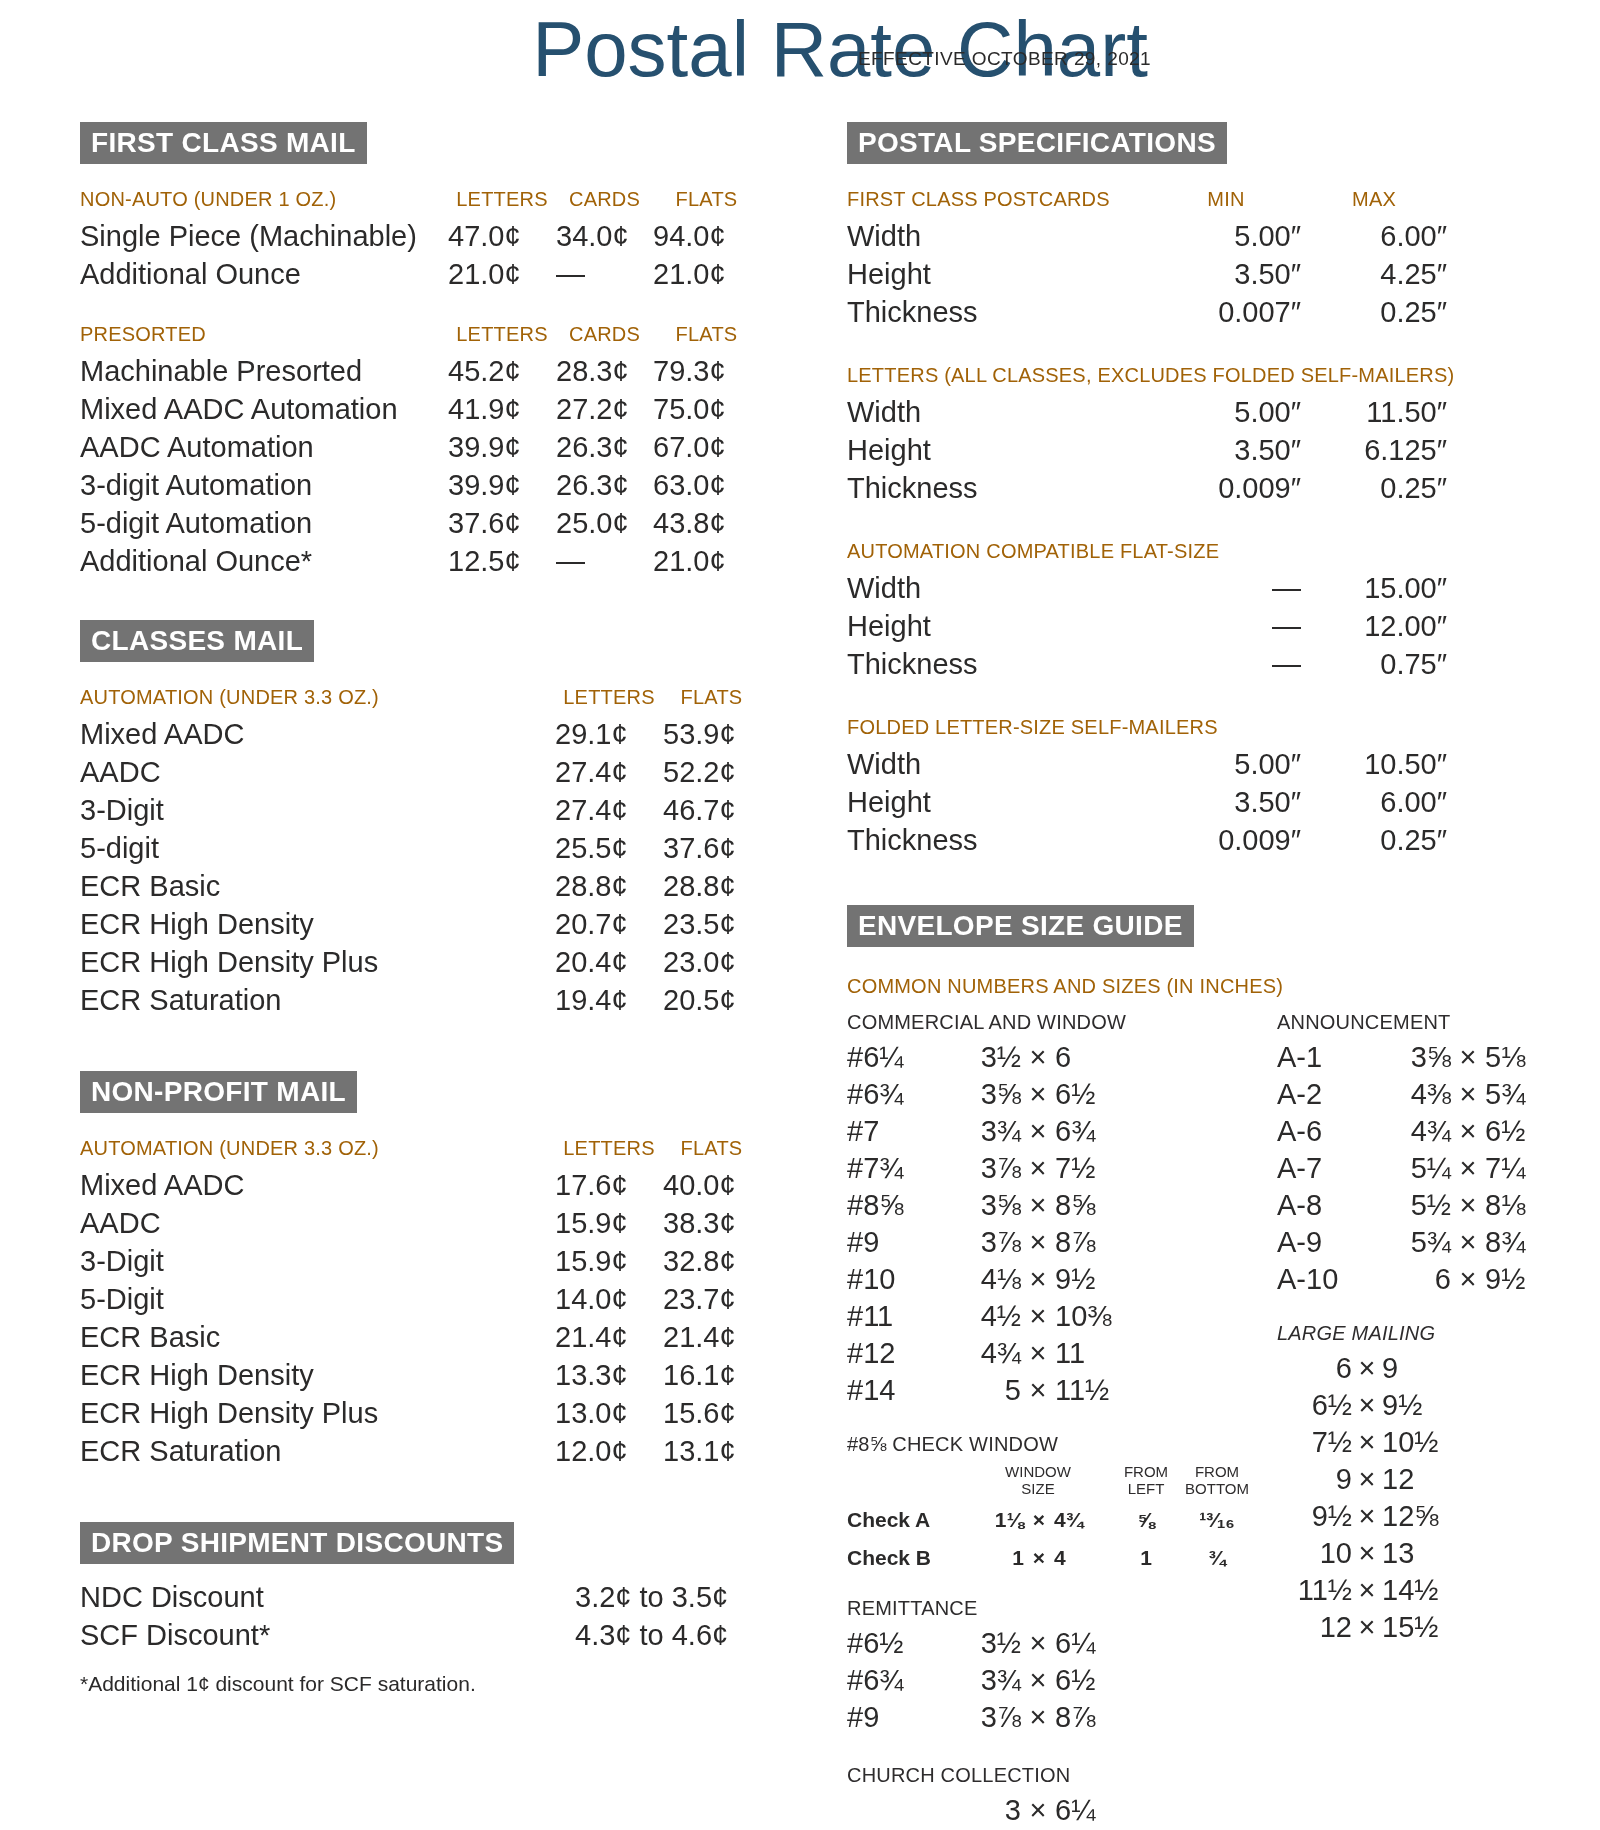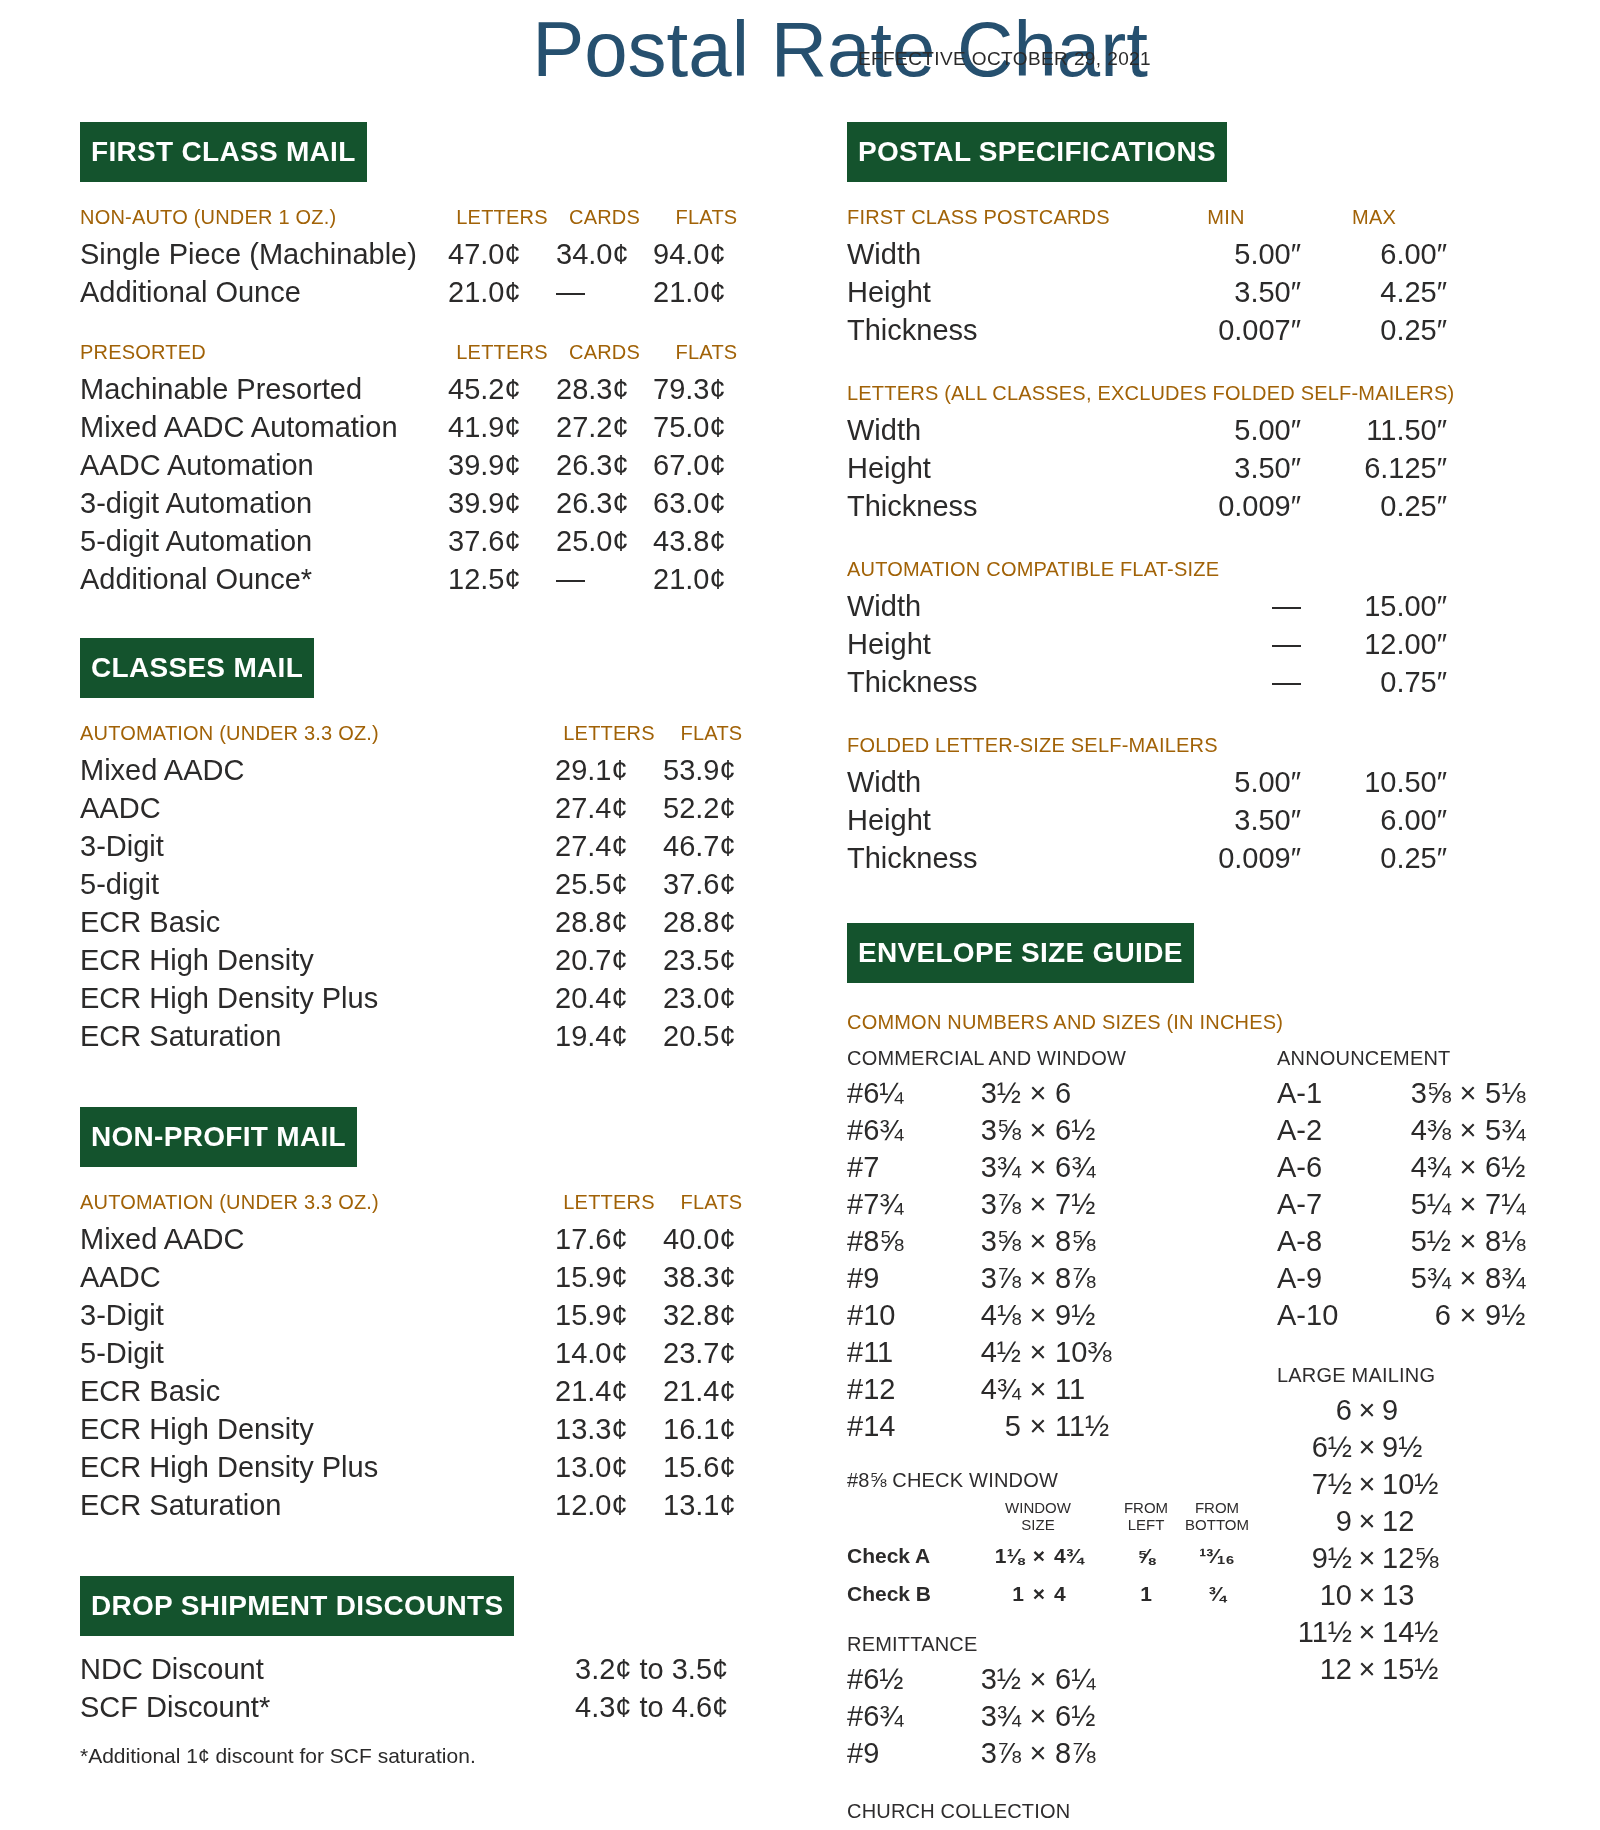--- a/index.html
+++ b/index.html
@@ -5,22 +5,22 @@
   html,body{margin:0;padding:0;background:#ffffff;}
   .page{position:relative;width:1600px;height:1830px;background:#fff;overflow:hidden;
         font-family:"Liberation Sans","DejaVu Sans",sans-serif;color:#2b2a2a;}
   header{position:relative;}
   h1{margin:0;padding:8px 0 0 80px;font-weight:200;font-size:78px;line-height:82px;
      color:#26506f;letter-spacing:0;text-align:center;}
   .effective{position:absolute;left:858px;top:48px;font-size:19px;letter-spacing:.4px;color:#2b2a2a;}
   .cols{display:flex;align-items:flex-start;padding-left:80px;margin-top:32px;}
   .col-left{width:680px;}
   .col-right{width:683px;margin-left:87px;}
-  .bar{display:inline-block;background:#14532d;color:#fff;font-weight:700;font-size:28px;
-       line-height:36px;padding:12px 11px;letter-spacing:.3px;}
+  .bar{display:inline-block;background:#737373;color:#fff;font-weight:700;font-size:28px;
+       line-height:36px;padding:3px 11px;letter-spacing:.3px;}
   .subhead{font-size:20px;line-height:22px;letter-spacing:.2px;color:#a16207;}
   .mt-sub{margin-top:24px;margin-bottom:7px;}
   .row{font-size:29px;line-height:38px;}
   .t4{display:grid;grid-template-columns:1fr 108px 97px 107px;}
   .t3{display:grid;grid-template-columns:1fr 108px 97px;}
   .t2{display:grid;grid-template-columns:1fr 185px;}
   .ch{text-align:center;}
   .v{}
   .footnote{font-size:21px;line-height:24px;margin-top:18px;}
   .gap40{margin-top:40px;} .gap52{margin-top:52px;}
@@ -40,21 +40,21 @@
   .ann-row{display:grid;grid-template-columns:104px 70px 34px 1fr;font-size:29px;line-height:37px;}
   .w{text-align:right;} .x{text-align:center;} .h{text-align:left;}
   .check-sec{margin-top:24px;}
   .check-head{display:grid;grid-template-columns:115px 152px 64px 78px;font-size:15px;
               line-height:17px;color:#2e2c2d;margin:8px 0 4px 0;}
   .check-head .ch{white-space:pre-line;text-align:center;}
   .check-row{display:grid;grid-template-columns:115px 62px 30px 60px 64px 78px;
              font-size:21px;line-height:38px;font-weight:bold;}
   .remit{margin-top:20px;}
   .church{margin-top:28px;}
-  .lm{margin-top:30px;}
+  .lm{margin-top:24px;font-style:italic;}
   .lm-list{width:180px;}
   .lm-row{display:grid;grid-template-columns:1fr 30px 1fr;font-size:29px;line-height:37px;}
 </style>
 </head>
 <body>
 
 <div class="page">
   <header>
     <h1>Postal Rate Chart</h1>
     <div class="effective">EFFECTIVE OCTOBER 29, 2021</div>

